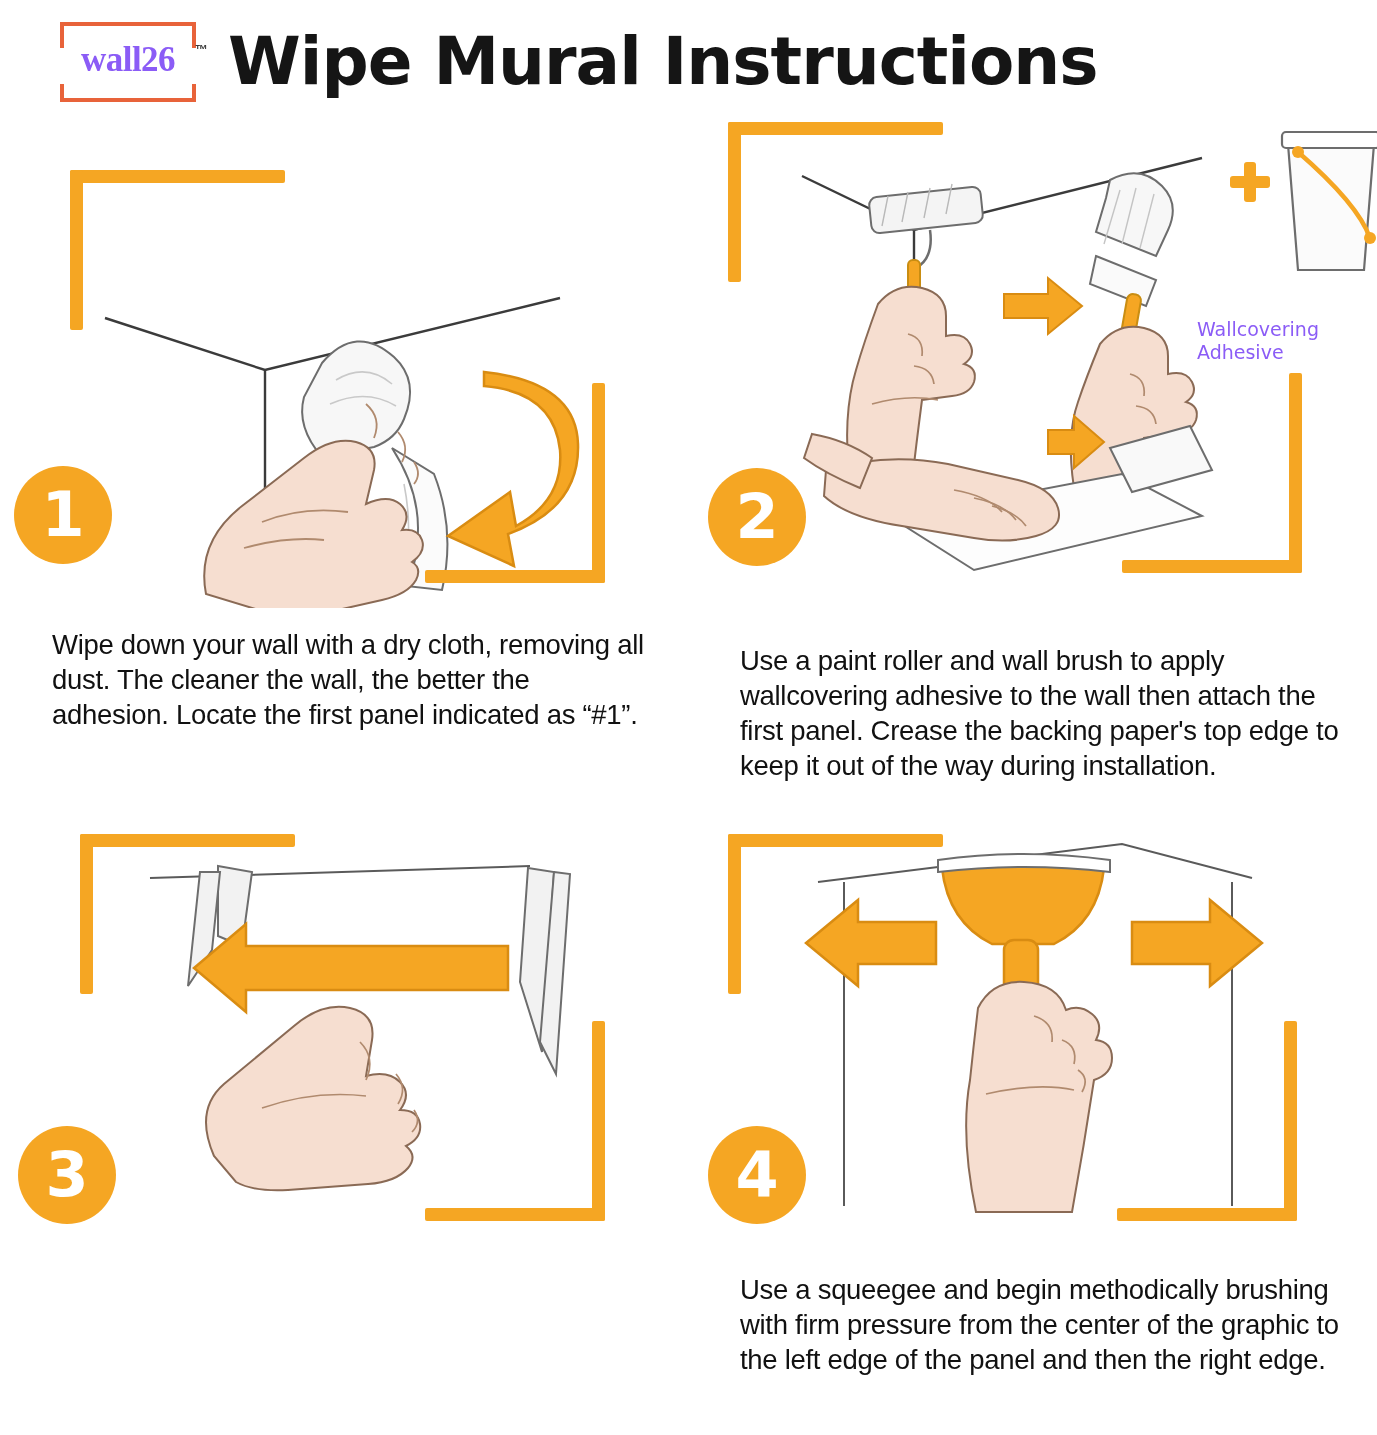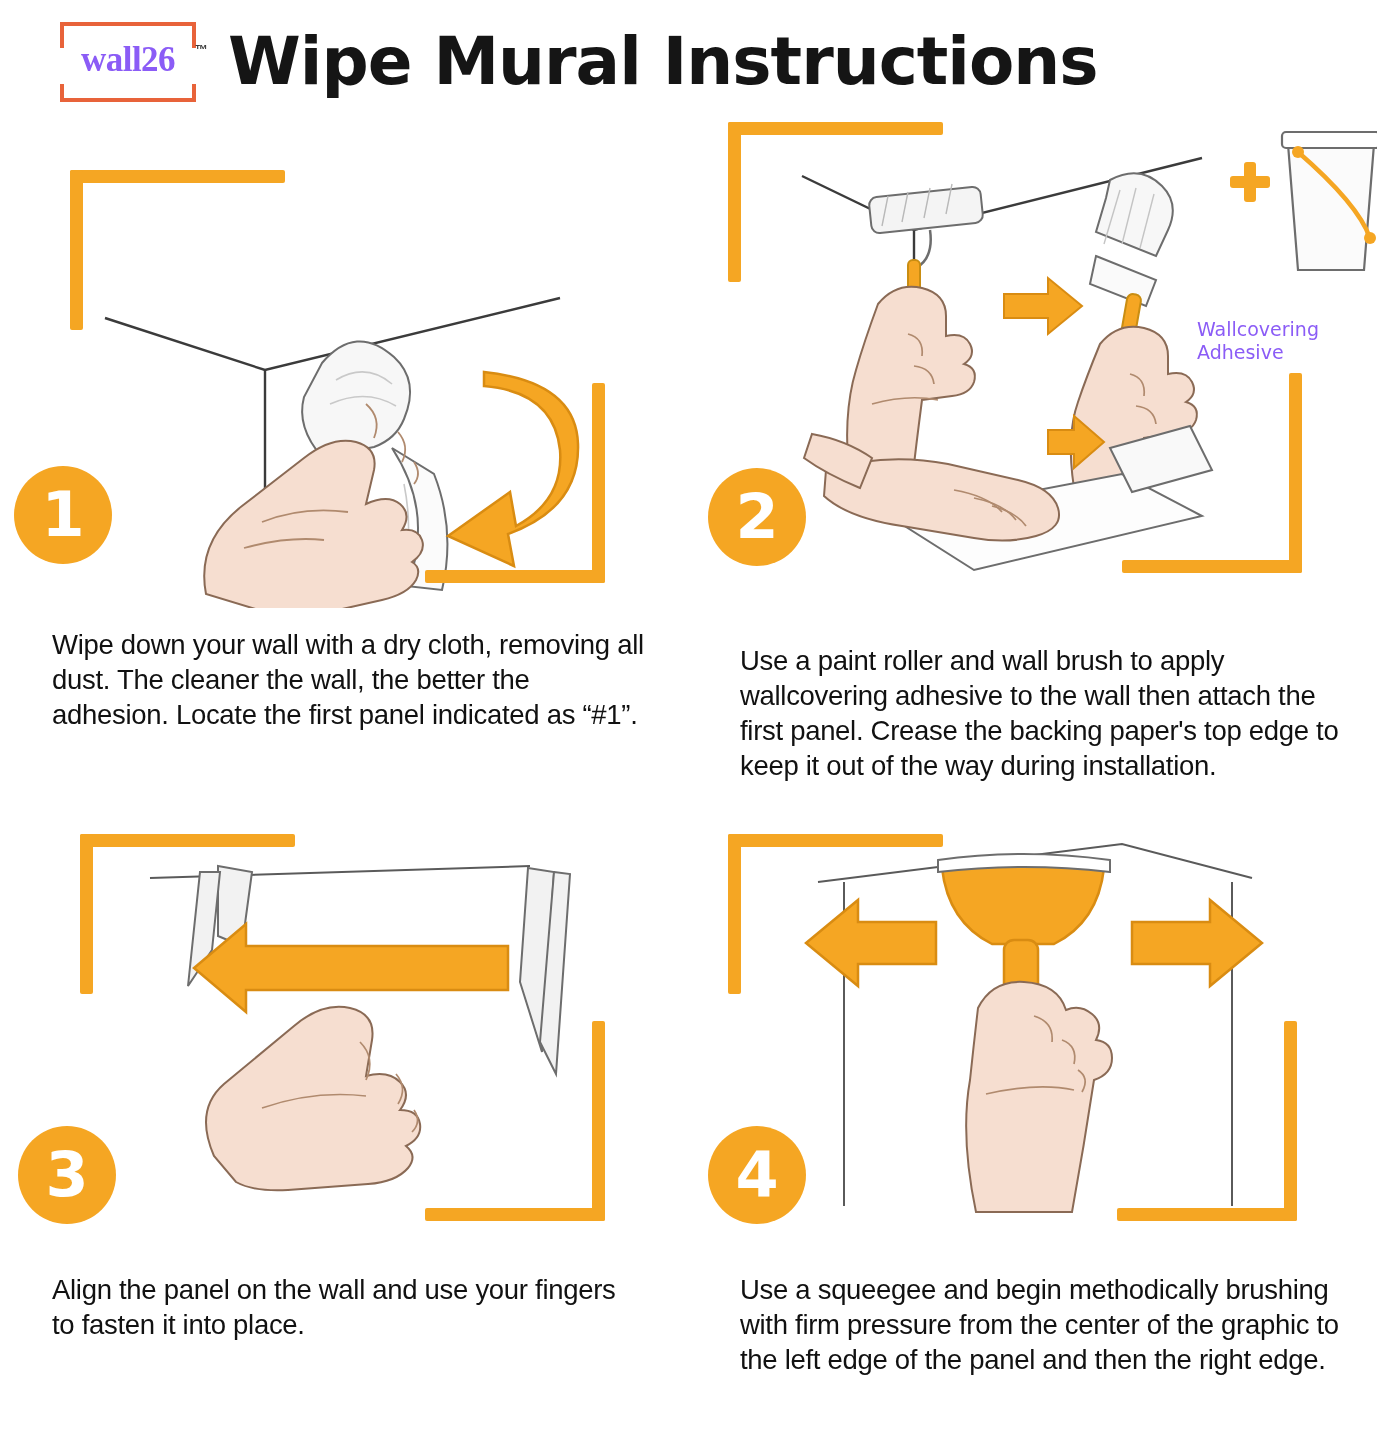--- a/index.html
+++ b/index.html
@@ -356,21 +356,20 @@
           <path d="M262 282 q52 -18 104 -12"></path>
         </g>
 
         <g>
           <path d="M246 120 h262 v44 h-262 v22 l-52 -44 l52 -44 z" fill="#f5a623" stroke="#d98c12" stroke-width="2.5"></path>
         </g>
       </svg>
 
       <div class="badge" style="left:18px; top:300px;">3</div>
     </div>
-    <div class="caption" style="margin:22px 60px 0 52px;">Align the panel on the wall and use your fingers to fasten it into place.</div>
   </div>
 
   <div class="step row2">
     <div class="art">
       <div class="bracket tl" style="left:36px; top:8px; width:250px; height:175px;">
         <span class="h"></span>
           <span class="v"></span>
       </div>
       <div class="bracket br" style="left:400px; top:185px; width:205px; height:210px;">
         <span class="h"></span>

